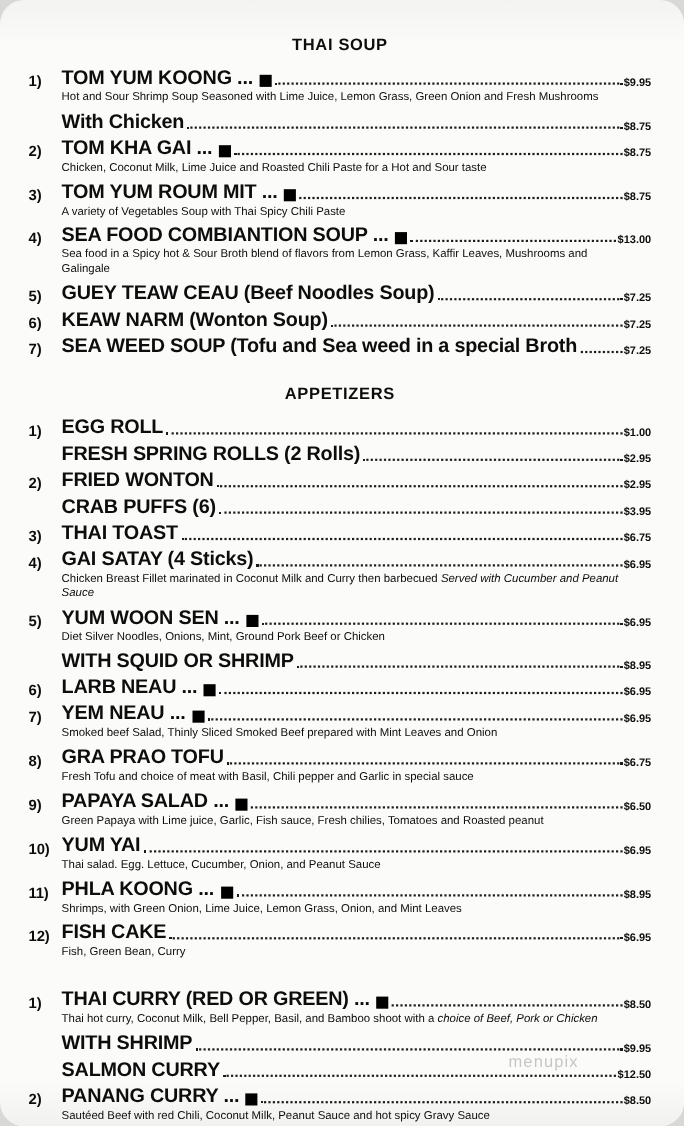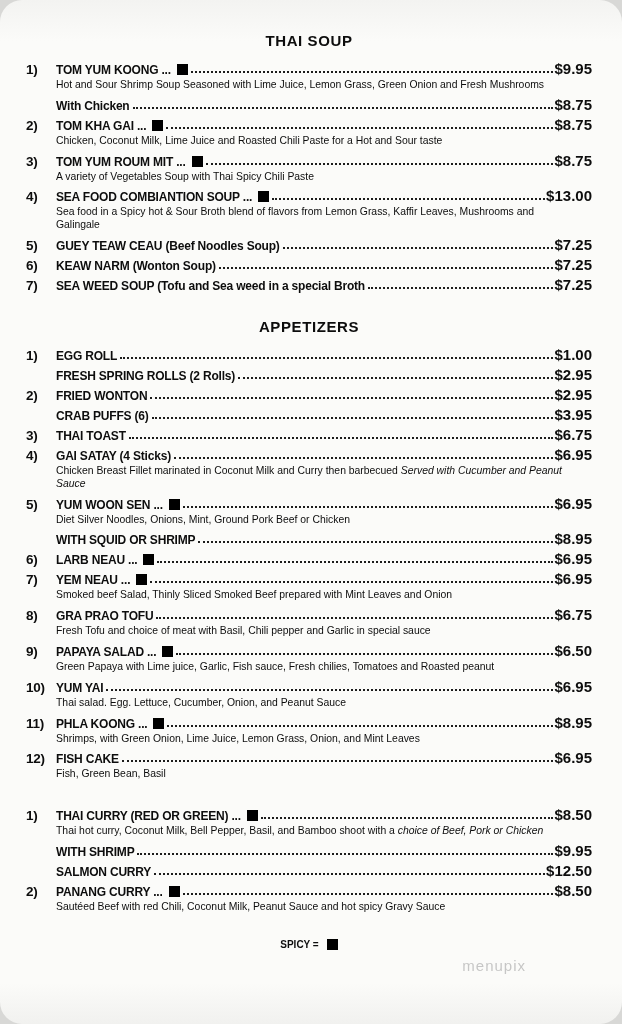--- a/index.html
+++ b/index.html
@@ -33,39 +33,39 @@
   }
   .item-num {
     flex:0 0 30px;
     width:30px;
     font-weight:bold;
     font-size:13.5px;
     letter-spacing:-.2px;
   }
   .item-name {
     font-weight:bold;
-    font-size:12px;
+    font-size:18px;
     letter-spacing:-.2px;
     white-space:nowrap;
   }
   .spicy-square {
     flex:0 0 auto;
     width:11px; height:11px;
     background:#000;
     margin:0 0 2px 6px;
   }
   .leader {
     flex:1 1 auto;
     min-width:8px;
     border-bottom:2px dotted #1c1c1c;
     margin:0 1px 4px 3px;
   }
   .item-price {
     font-weight:bold;
-    font-size:15px;
+    font-size:10px;
     white-space:nowrap;
   }
   .item-desc {
     padding-left:30px;
     padding-right:16px;
     font-size:10.4px;
     line-height:12.8px;
     margin:-1px 0 4px;
   }
   .item-desc em { font-style:italic; }
@@ -250,21 +250,21 @@
           <span class="leader"></span>
           <span class="item-price">$8.95</span>
         </div>
         <div class="item-desc"><span>Shrimps, with Green Onion, Lime Juice, Lemon Grass, Onion, and Mint Leaves</span></div>
         <div class="item-row">
           <span class="item-num">12)</span>
           <span class="item-name">FISH CAKE</span>
           <span class="leader"></span>
           <span class="item-price">$6.95</span>
         </div>
-        <div class="item-desc"><span>Fish, Green Bean, Basil</span></div>
+        <div class="item-desc"><span>Fish, Green Bean, Curry</span></div>
       </section>
       <section class="menu-section">
         <div class="item-row">
           <span class="item-num">1)</span>
           <span class="item-name">THAI CURRY (RED OR GREEN) ...</span>
           <span class="spicy-square"></span>
           <span class="leader"></span>
           <span class="item-price">$8.50</span>
         </div>
         <div class="item-desc"><span>Thai hot curry, Coconut Milk, Bell Pepper, Basil, and Bamboo shoot with a </span><em>choice of Beef, Pork or Chicken</em></div>

